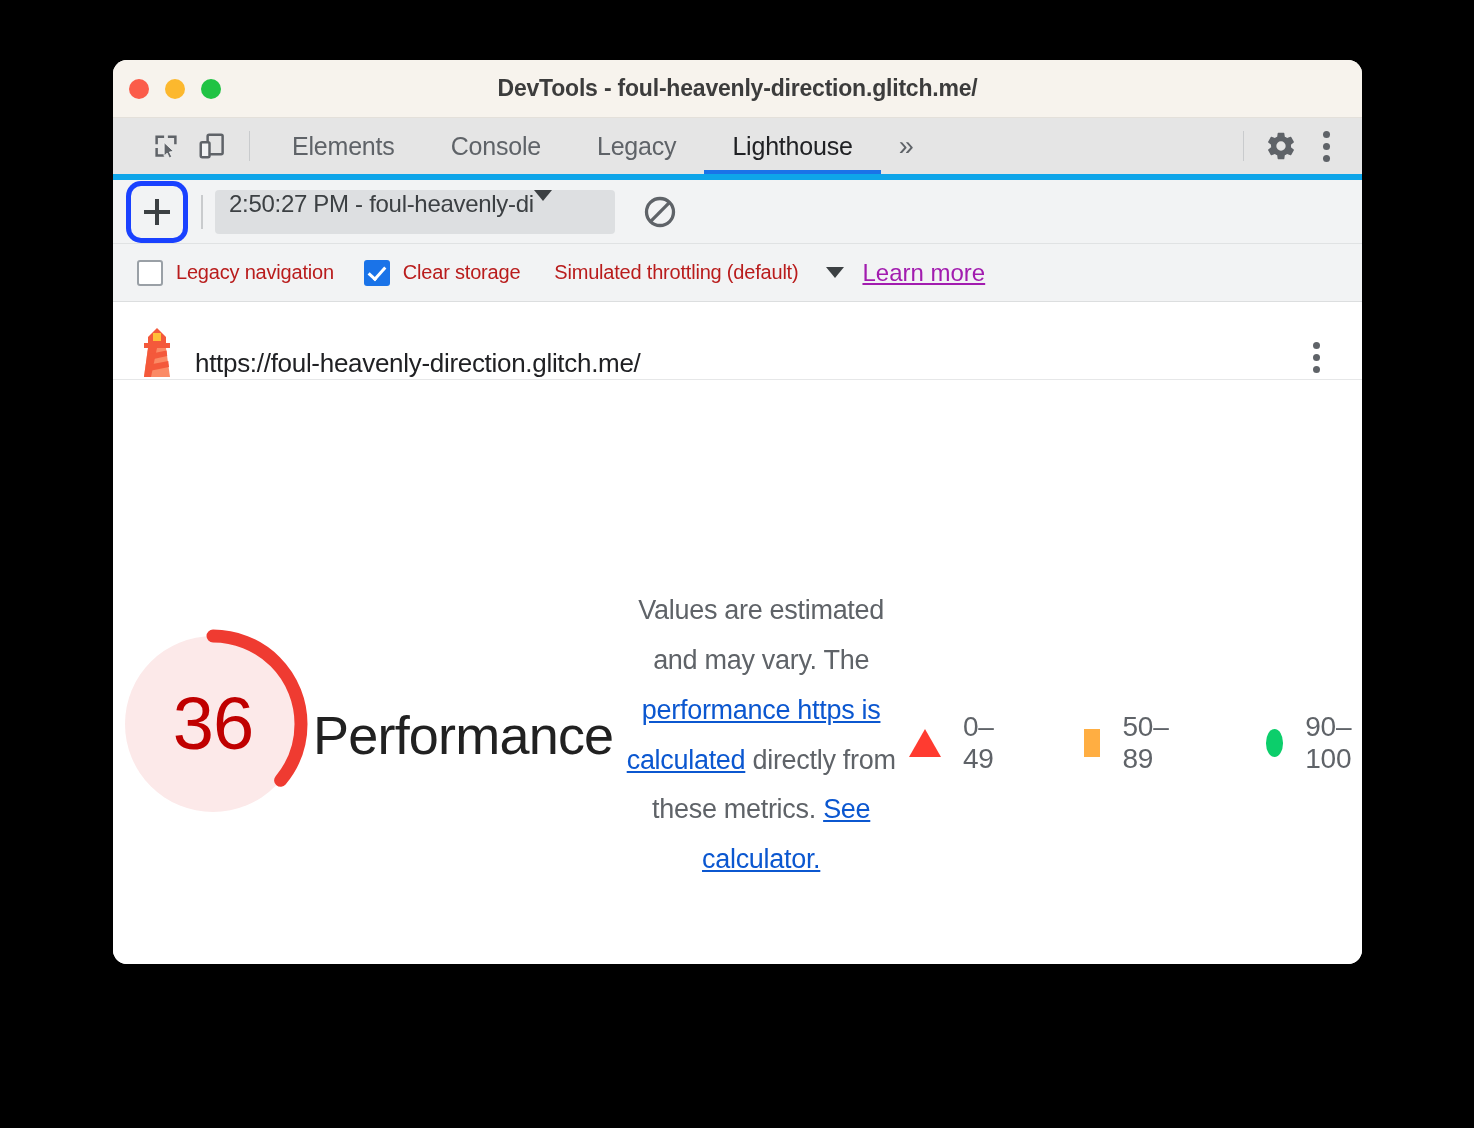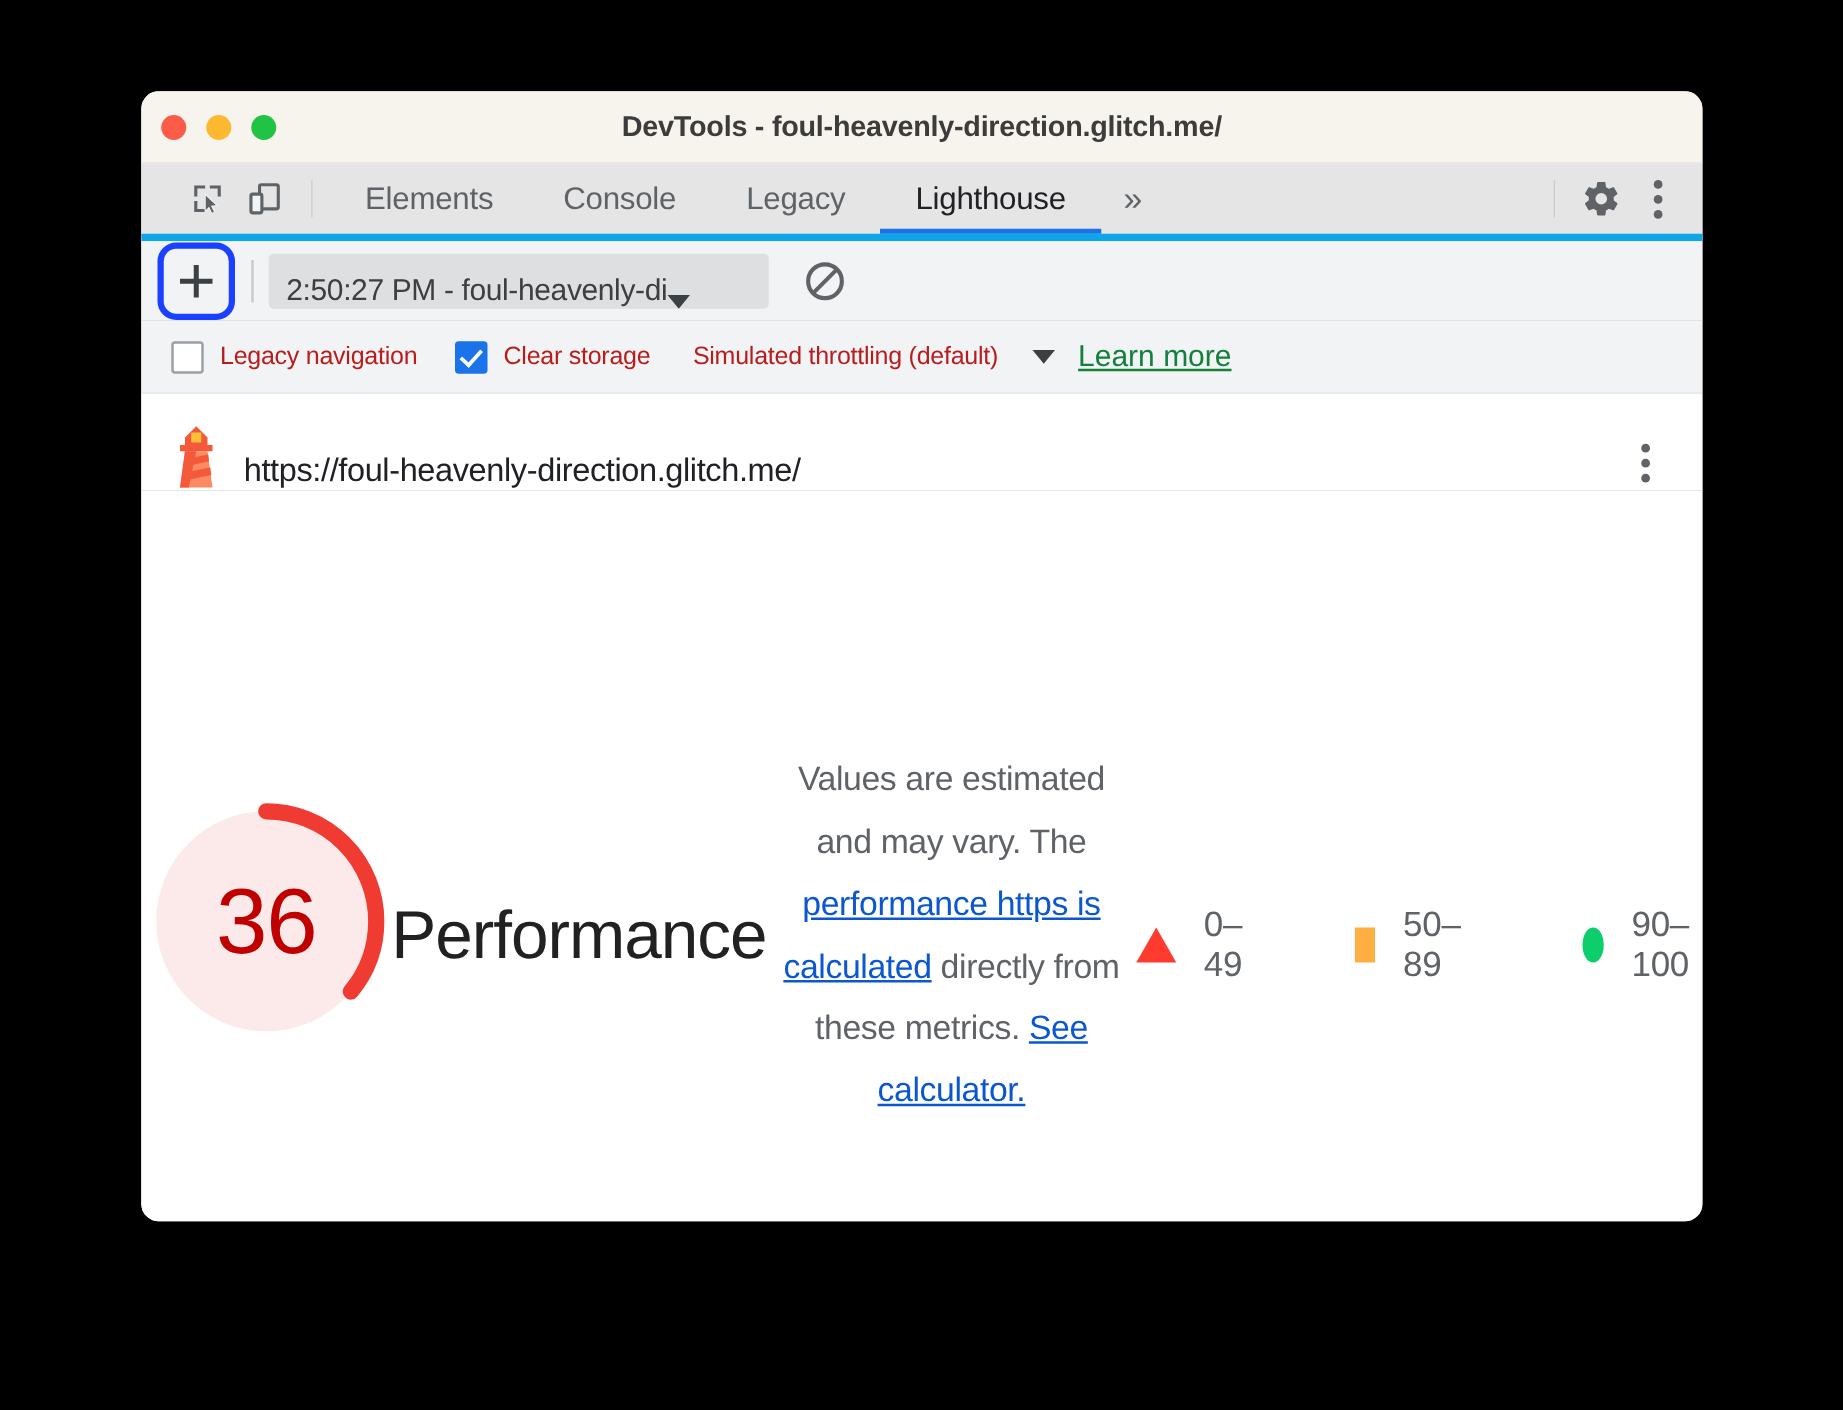--- a/index.html
+++ b/index.html
@@ -19,21 +19,21 @@
     position: relative;
     width: 1474px;
     height: 1128px;
     background: #000000;
   }
 
   
   .window {
     position: absolute;
     left: 113px;
-    top: 73px;
+    top: 60px;
     width: 1249px;
     height: 904px;
     border-radius: 14px;
     overflow: hidden;
     background: #ffffff;
     box-shadow: 0 0 0 0 rgba(0,0,0,0);
   }
 
   
   .titlebar {
@@ -182,21 +182,21 @@
     height: 34px;
     background: #c9cbcd;
     margin: 0 12px 0 18px;
   }
   .report-select {
     position: relative;
     height: 44px;
     background: #dddfe1;
     border-radius: 4px;
     display: flex;
-    align-items: flex-end;
+    align-items: flex-start;
     padding: 0 12px 0 14px;
     min-width: 400px;
     box-sizing: border-box;
     overflow: hidden;
   }
   .report-select-text {
     font-size: 24px;
     color: #3c4043;
     white-space: nowrap;
     overflow: hidden;
@@ -270,21 +270,21 @@
     white-space: nowrap;
   }
   .throttle-group {
     display: flex;
     align-items: center;
     gap: 28px;
     margin-left: 4px;
   }
   .learn-more {
     font-size: 24px;
-    color: #15803d;
+    color: #a21caf;
     text-decoration: underline;
     margin-left: 18px;
     white-space: nowrap;
   }
 
   
   .url-row {
     position: relative;
     height: 78px;
     background: #ffffff;

